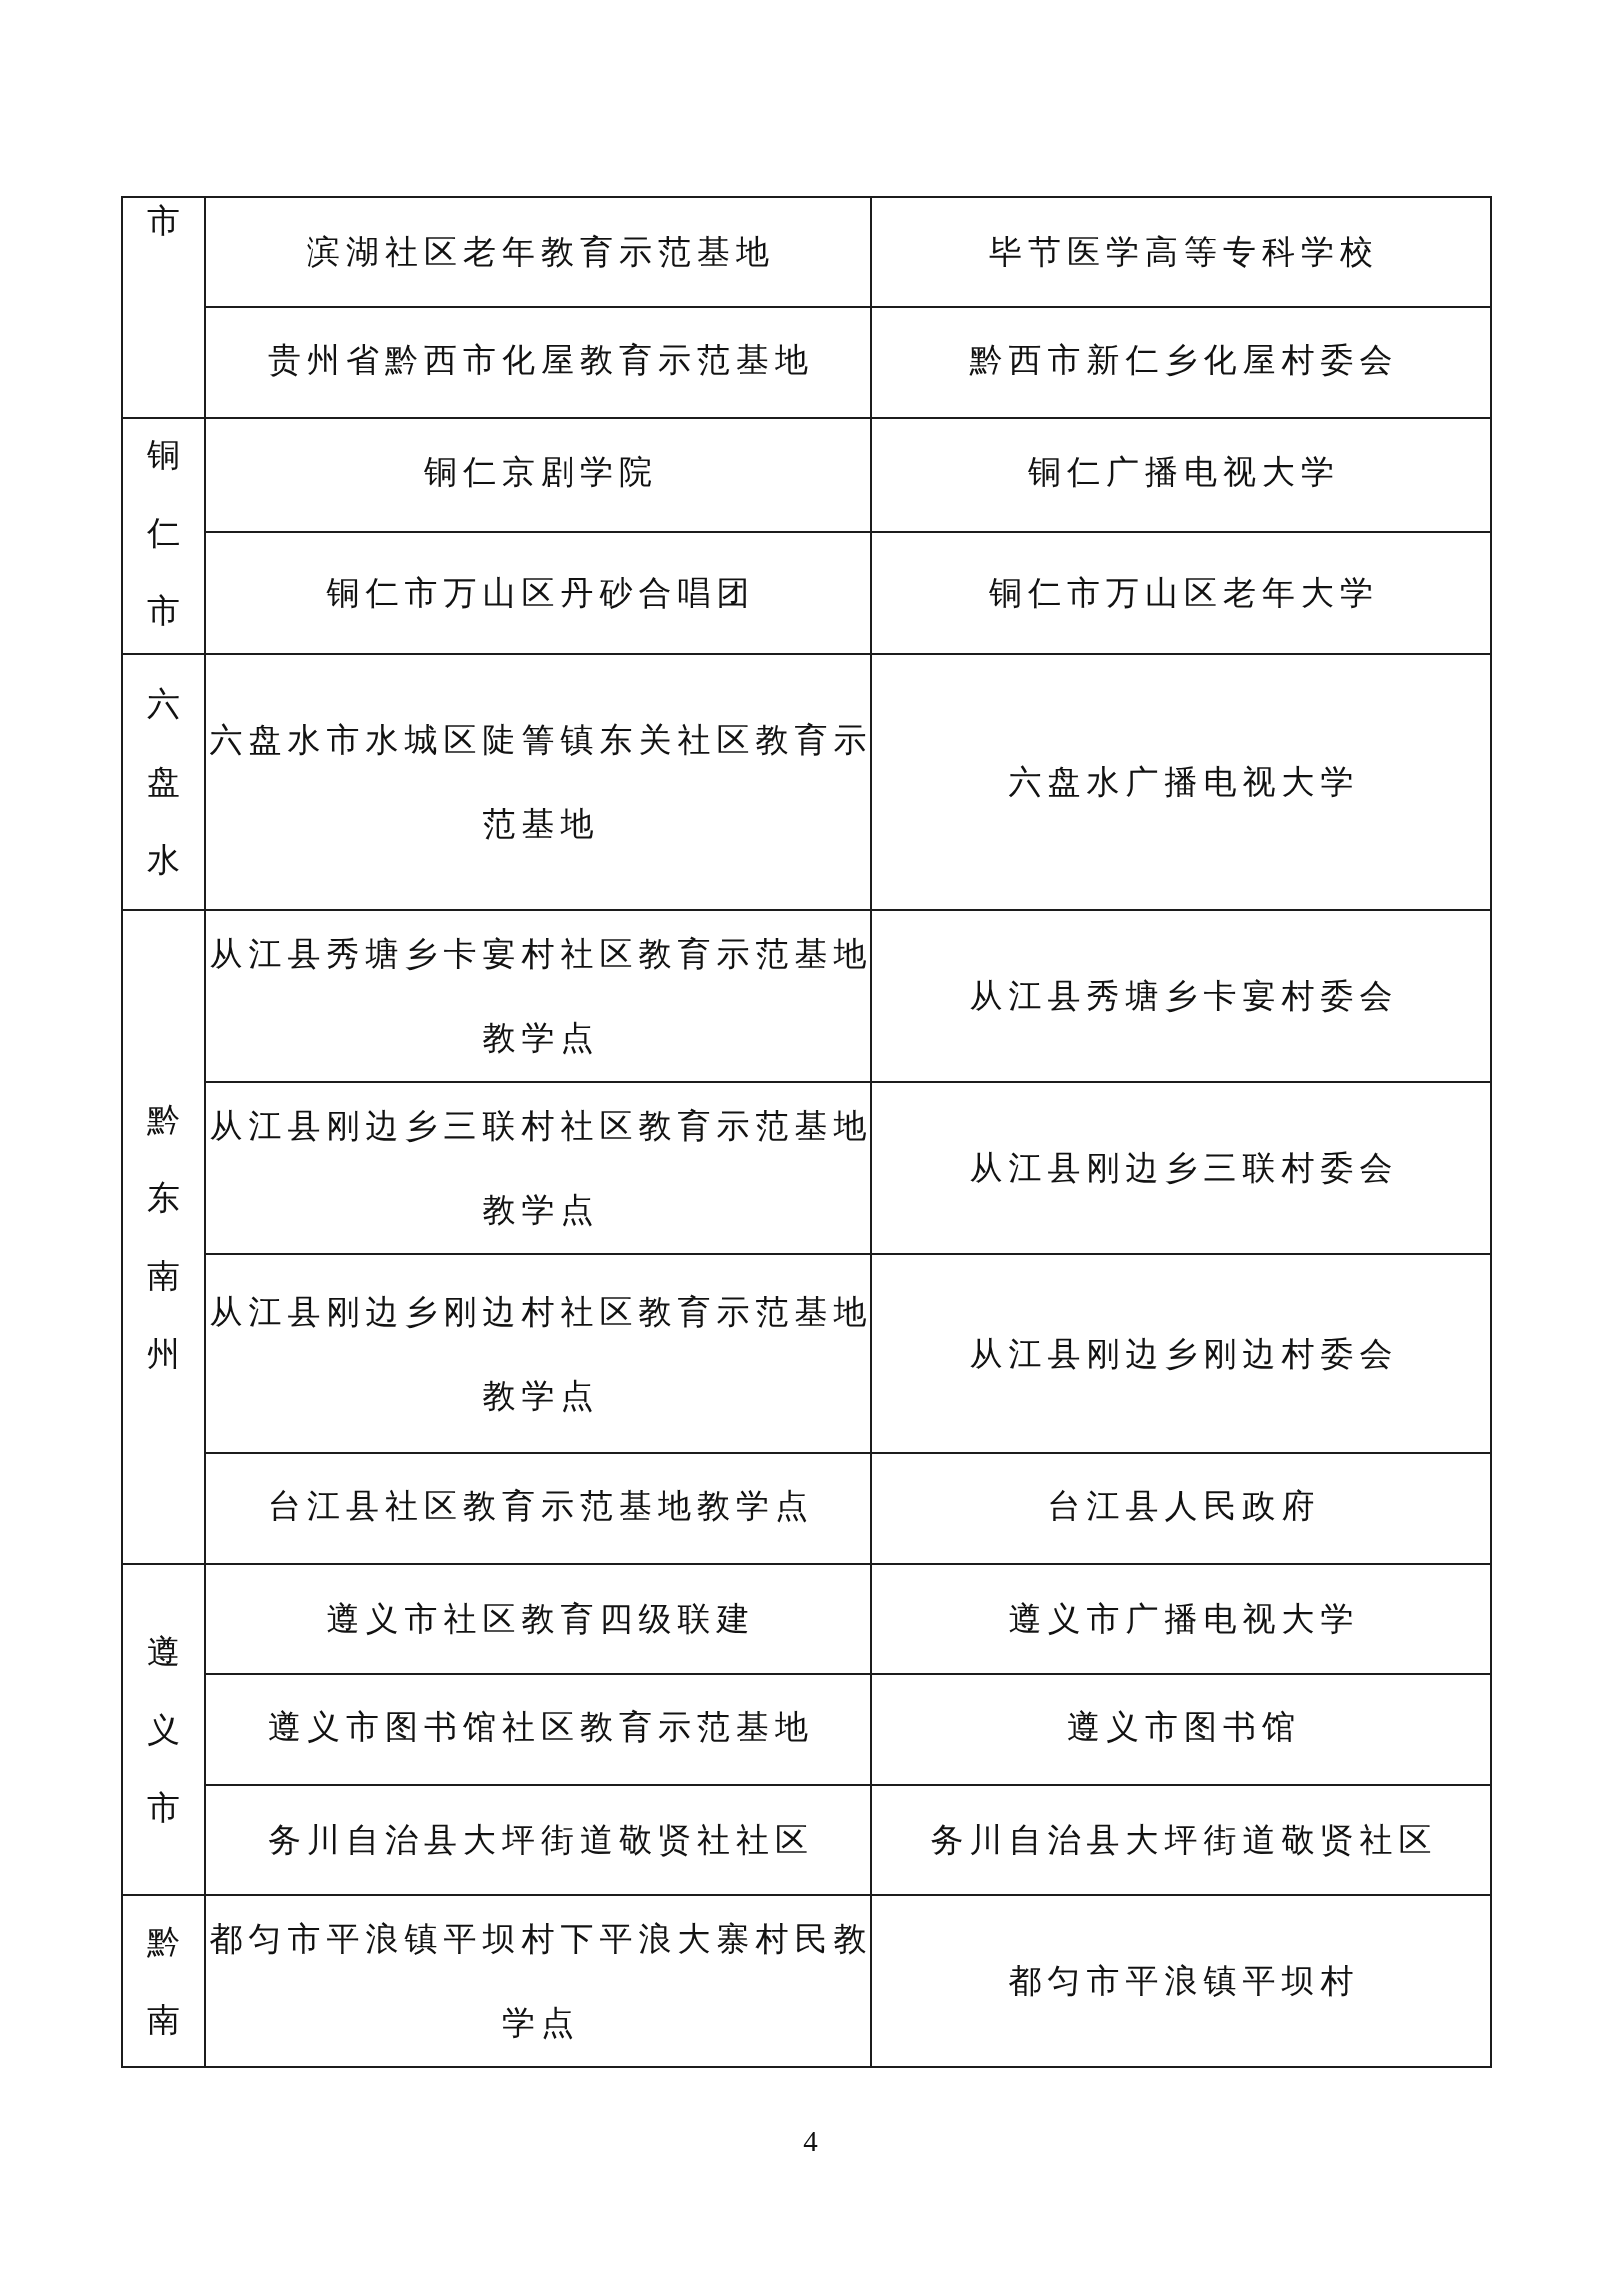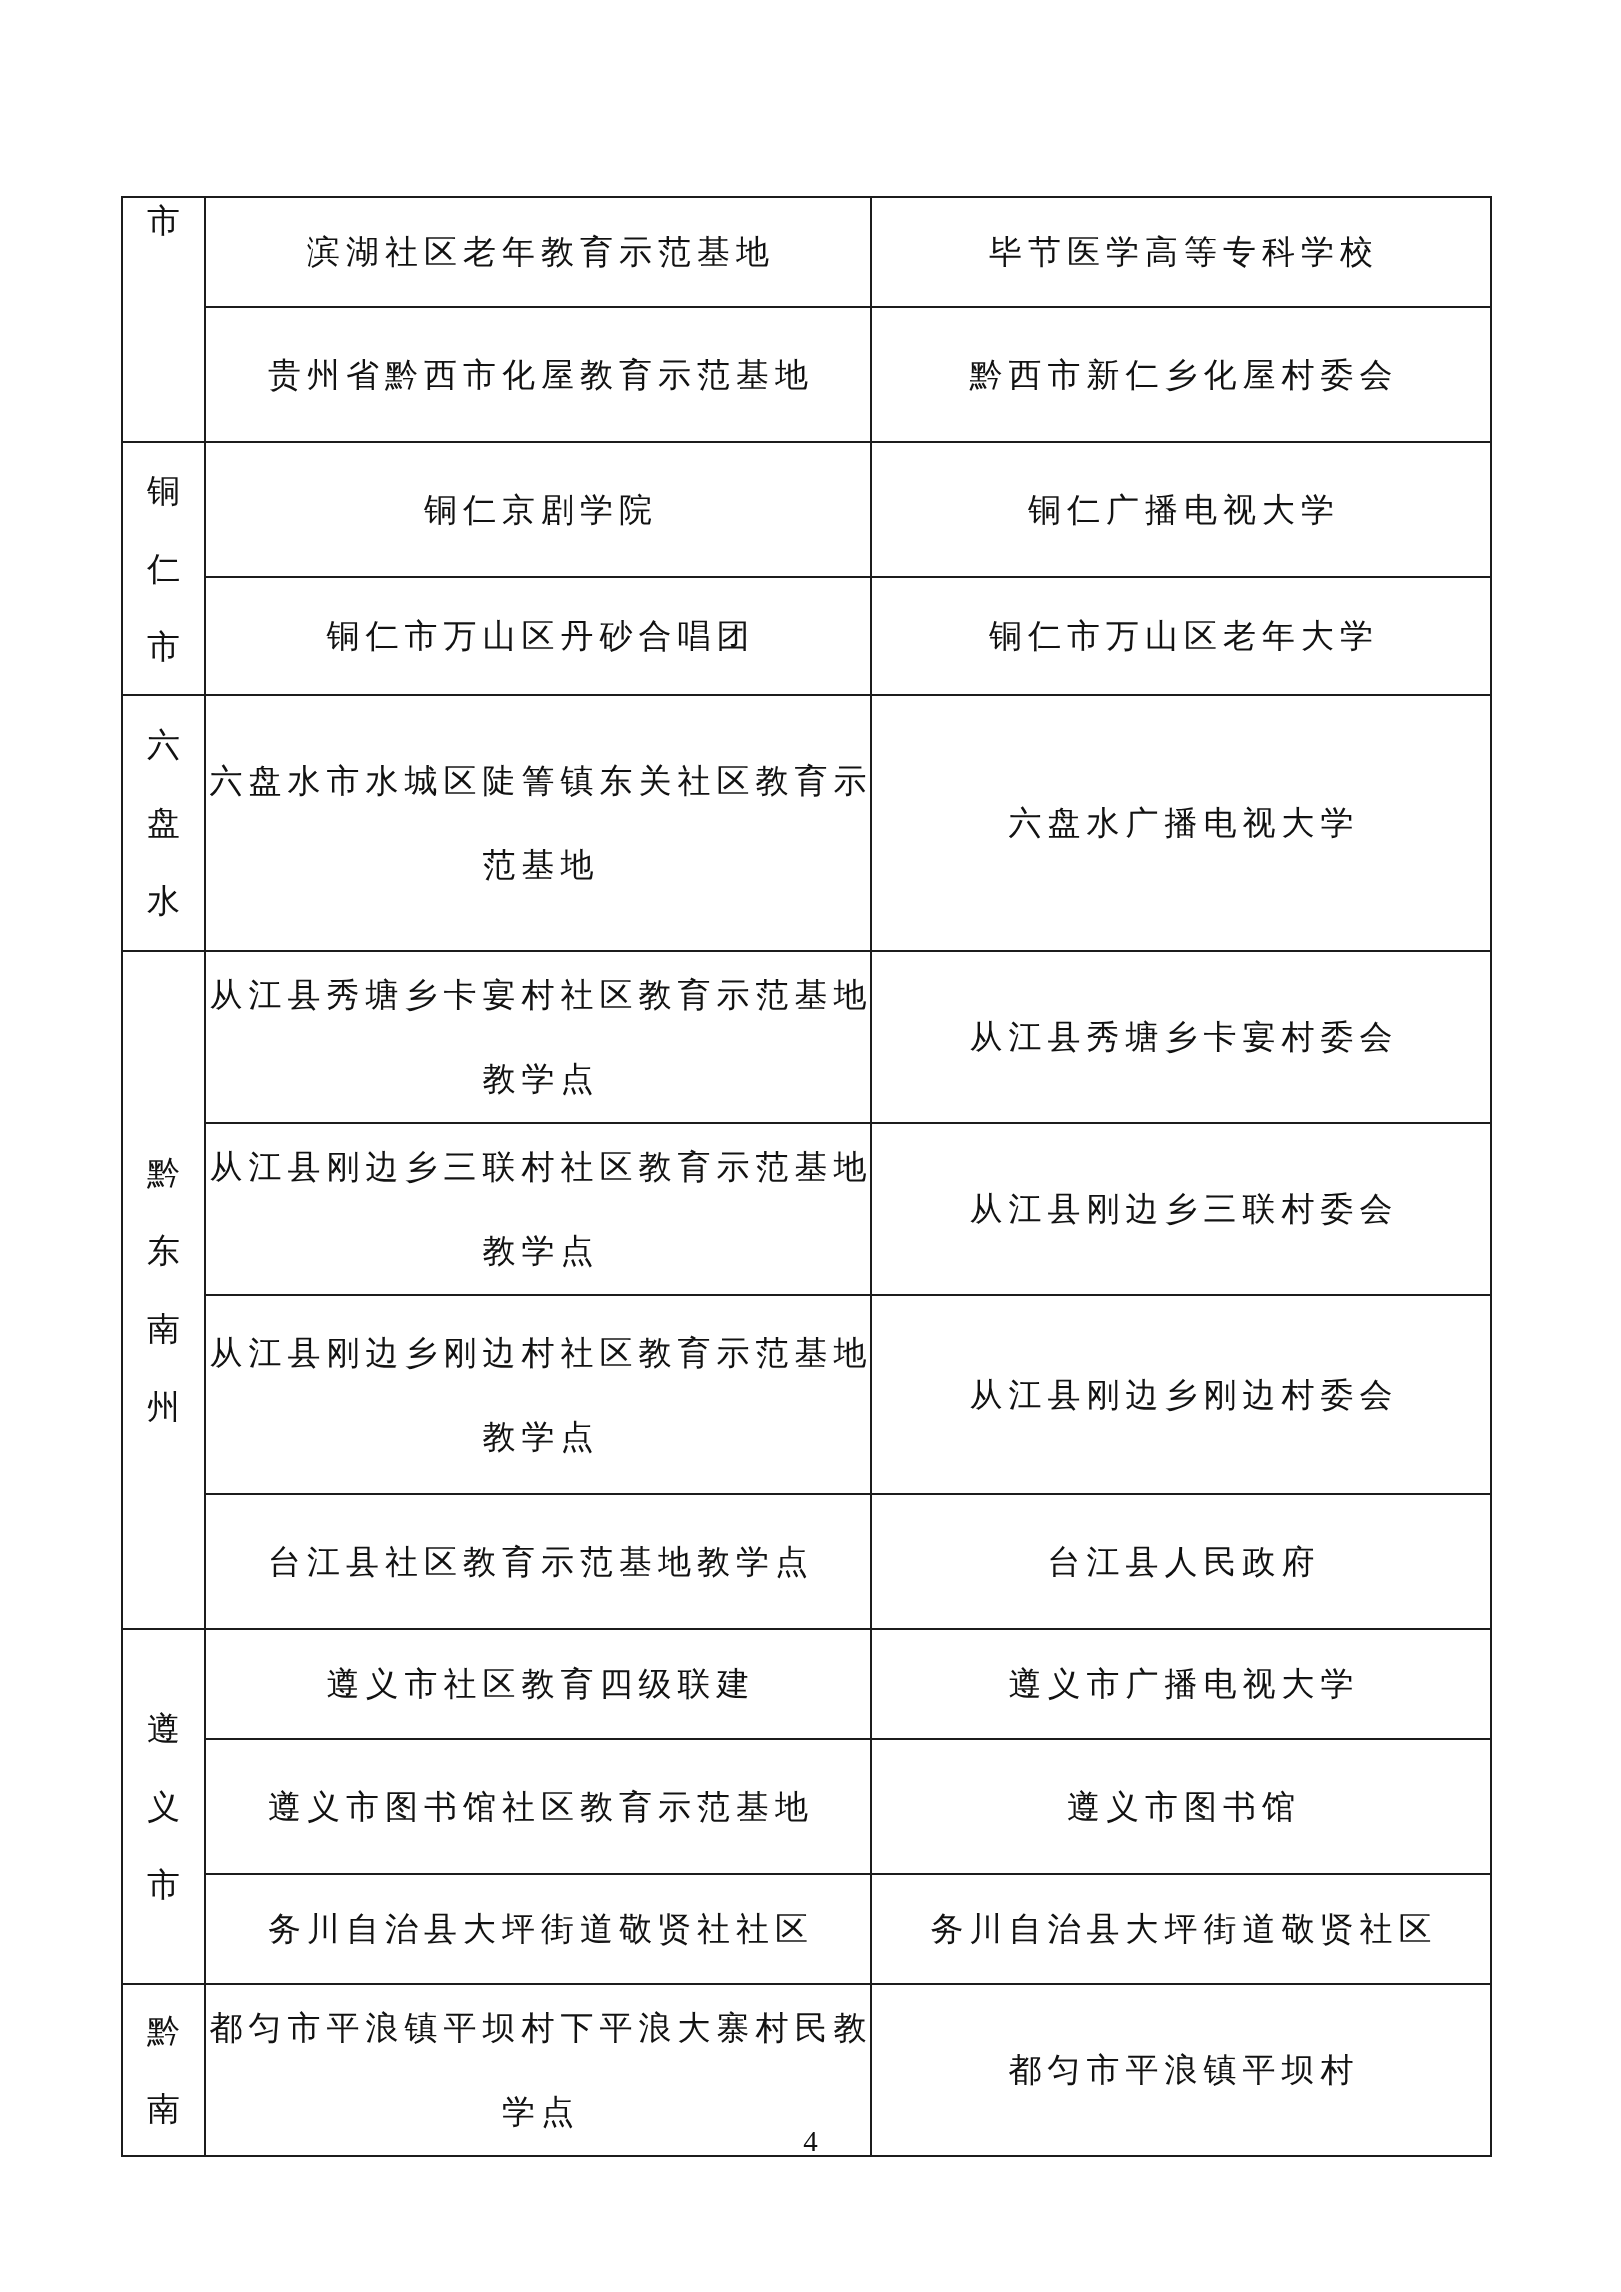--- a/index.html
+++ b/index.html
@@ -49,21 +49,21 @@
     display: block;
     text-align: center;
   }
   td.region.top-align {
     vertical-align: top;
     line-height: 43px;
     padding-top: 2px;
   }
   
   tr.h112 { height: 110px; }
-  tr.h113 { height: 135px; }
+  tr.h113 { height: 111px; font-family: Liberation Mono, monospace; }
   tr.h149 { height: 118px; }
   tr.h175 { height: 172px; }
   tr.h174 { height: 199px; }
   tr.h261 { height: 256px; }
   .page-number {
     position: absolute;
     top: 2125px;
     left: 0;
     width: 100%;
     text-align: center;

